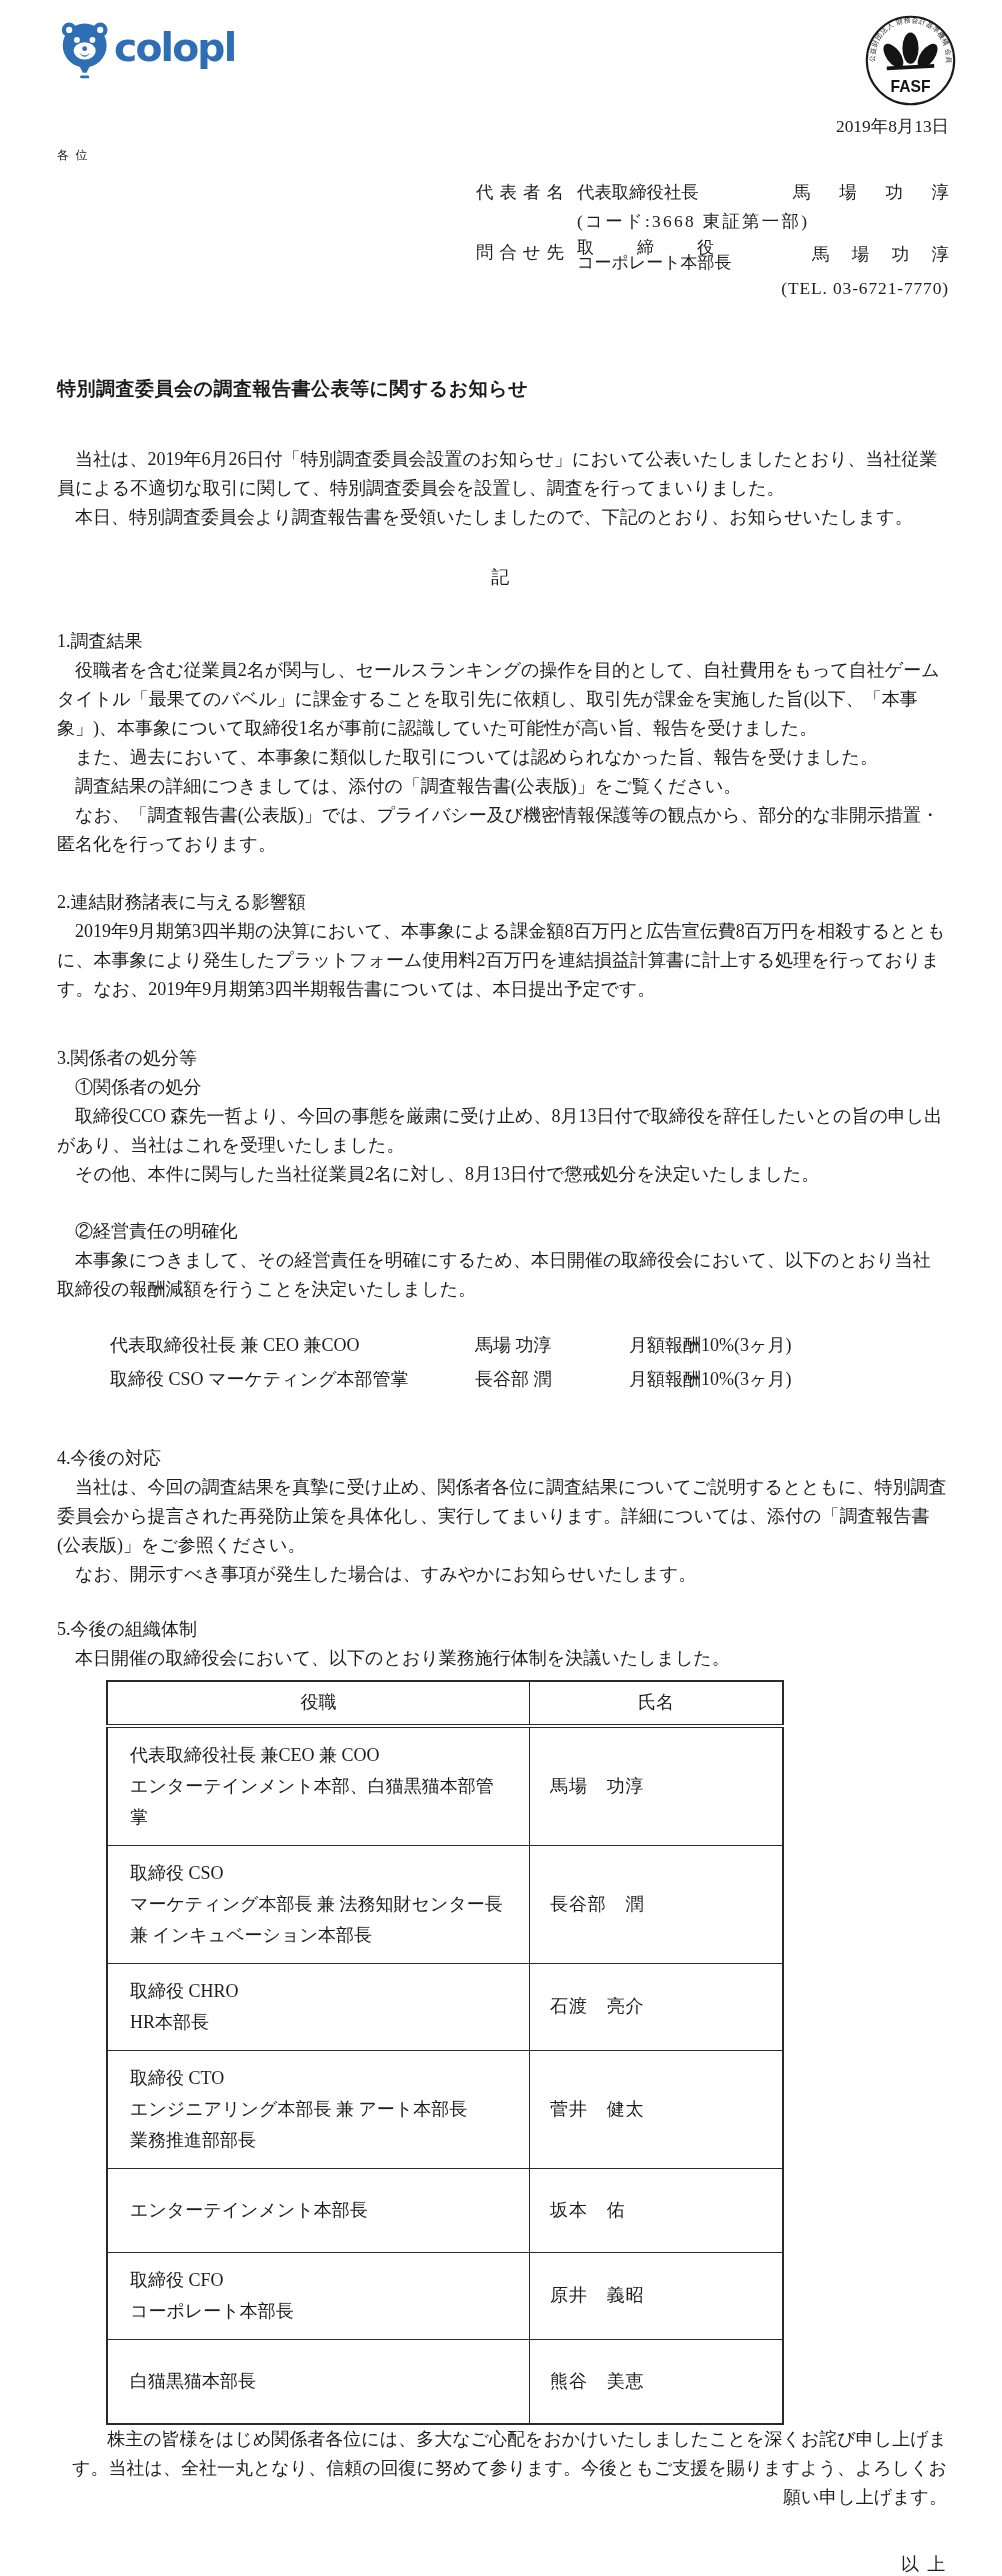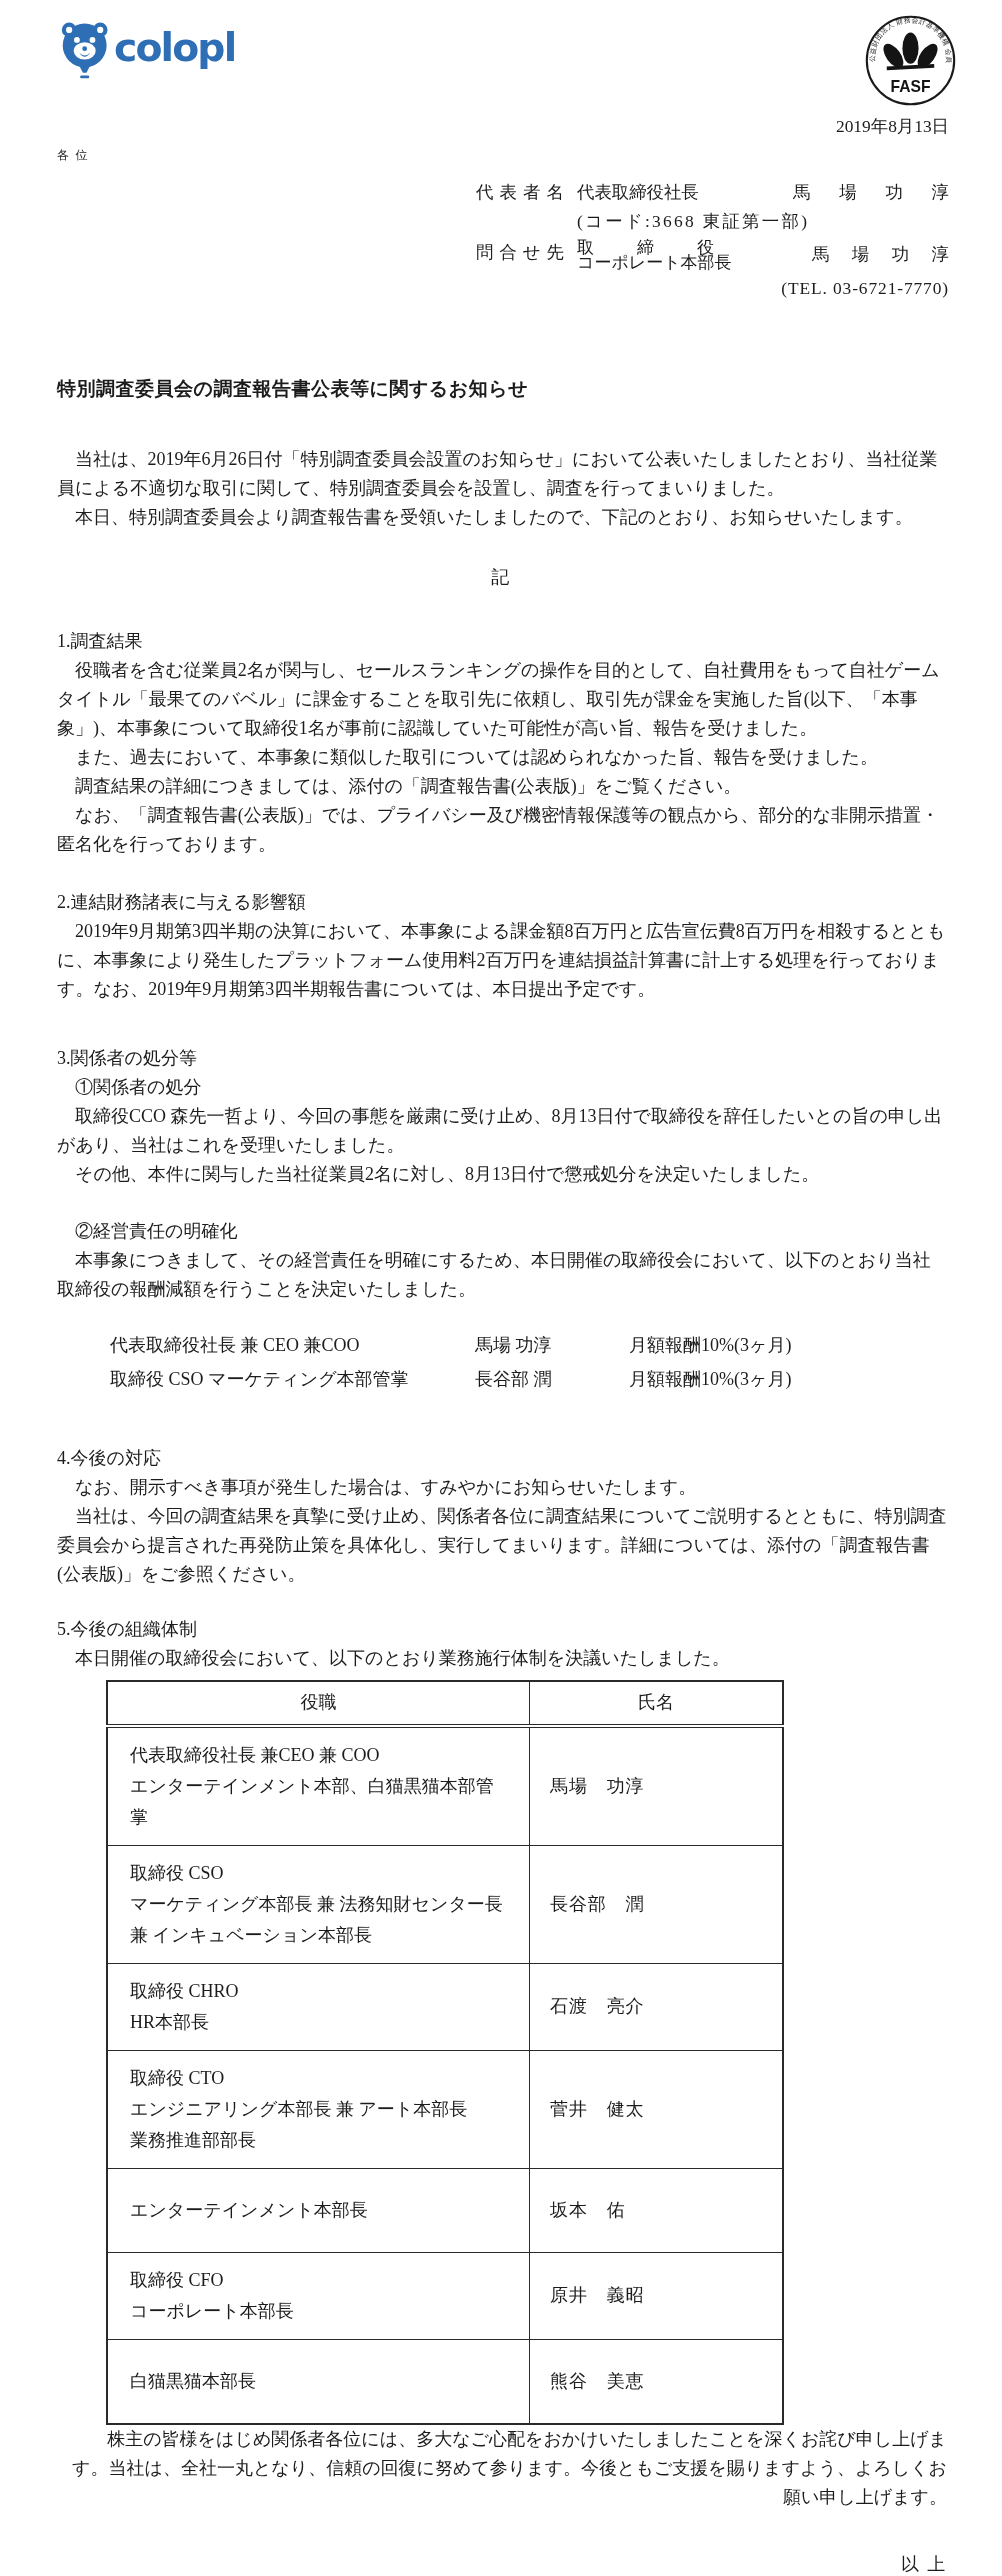--- a/index.html
+++ b/index.html
@@ -192,22 +192,22 @@
             <span class="red-pos">取締役 CSO マーケティング本部管掌</span>
             <span class="red-name">長谷部 潤</span>
             <span class="red-amt">月額報酬10%(3ヶ月)</span>
           </div>
         </div>
     </div>
 
     <div class="section s4">
       <p class="section-heading">4.今後の対応</p>
       <div>
+          <p>当社は、今回の調査結果を真摯に受け止め、関係者各位に調査結果についてご説明するとともに、特別調査委員会から提言された再発防止策を具体化し、実行してまいります。詳細については、添付の「調査報告書(公表版)」をご参照ください。</p>
           <p>なお、開示すべき事項が発生した場合は、すみやかにお知らせいたします。</p>
-          <p>当社は、今回の調査結果を真摯に受け止め、関係者各位に調査結果についてご説明するとともに、特別調査委員会から提言された再発防止策を具体化し、実行してまいります。詳細については、添付の「調査報告書(公表版)」をご参照ください。</p>
         </div>
     </div>
 
     <div class="section s5">
       <p class="section-heading">5.今後の組織体制</p>
       <p>本日開催の取締役会において、以下のとおり業務施行体制を決議いたしました。</p>
       <table class="org">
         <thead>
           <tr>
             <th class="role-h">役職</th>

